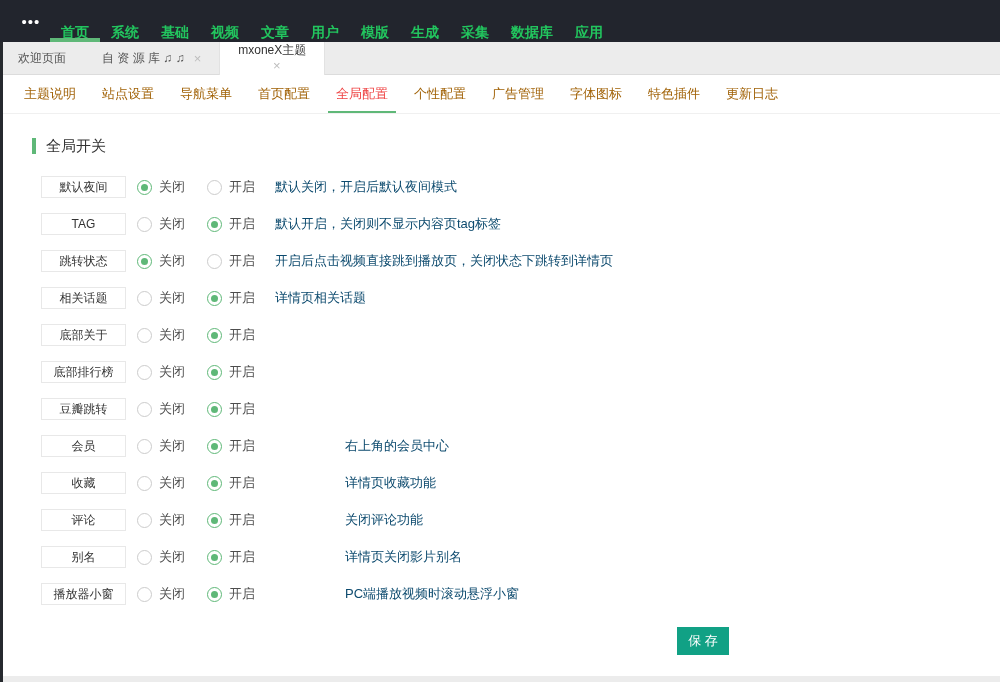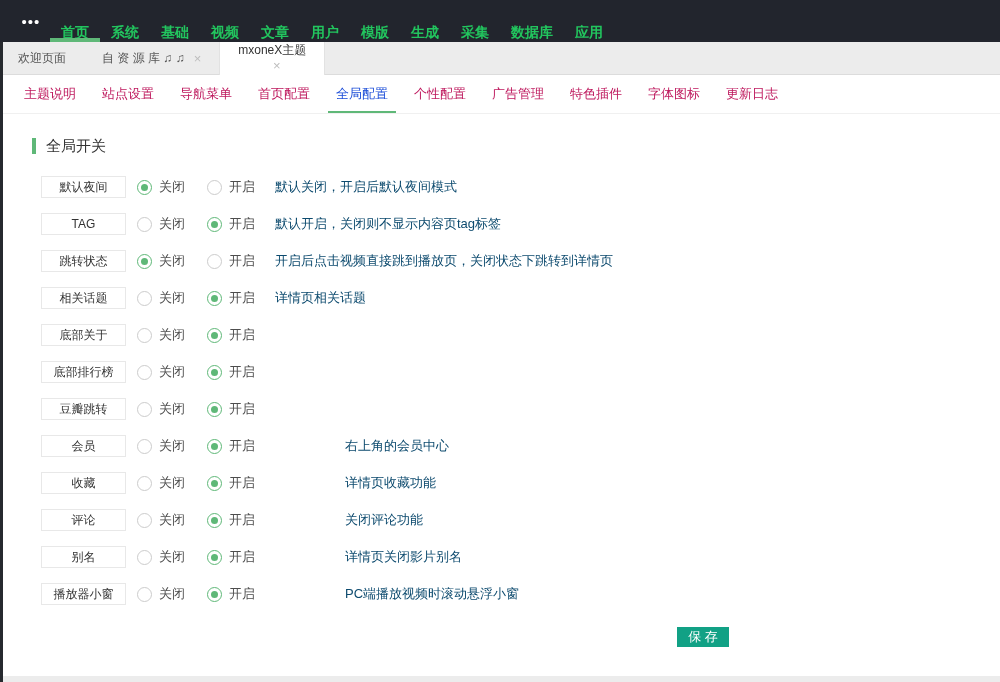--- a/index.html
+++ b/index.html
@@ -22,23 +22,23 @@
   .tabstrip { height:33px; background:#ececec; display:flex; align-items:stretch;
     border-bottom:1px solid #dcdcdc; position:relative; }
   .wtab { padding:0 18px; display:flex; align-items:center; font-size:12px; color:#555; cursor:pointer; }
   .wtab .tab-close { margin-left:9px; color:#bdbdbd; font-size:13px; line-height:1; cursor:pointer; }
   .wtab.active { background:#fff; color:#333; margin-bottom:-1px; border-left:1px solid #e2e2e2;
     border-right:1px solid #e2e2e2;flex-direction:column; }
 
   
   .subtabs { height:39px; background:#fff; display:flex; align-items:stretch; padding-left:11px;
     border-bottom:1px solid #f0f0f0; }
-  .subtab { padding:0 13px; display:flex; align-items:center; font-size:13px; color:#be185d;
+  .subtab { padding:0 13px; display:flex; align-items:center; font-size:13px; color:#a16207;
     position:relative; cursor:pointer; }
-  .subtab.active { color:#1d4ed8; }
+  .subtab.active { color:#ef4444; }
   .subtab.active::after { content:''; position:absolute; left:5px; right:5px; bottom:0; height:2px; background:#5FB878; }
 
   
   .content { padding:20px 0 0 32px; }
   .section-head { display:flex; align-items:center; margin:4px 0 18px 0; height:16px; }
   .section-bar { width:4px; height:16px; background:#5FB878; margin-right:10px; }
   .section-title { font-size:15px; color:#333; }
 
   .row { display:flex; align-items:center; height:30px; margin-bottom:7px; position:relative; }
   .row-label { width:85px; height:22px; border:1px solid #e8e8e8; background:#fff; display:flex;
@@ -48,21 +48,21 @@
     position:relative; flex:none; }
   .radio-circle.checked { border-color:#5FB878; }
   .radio-circle.checked::after { content:''; position:absolute; left:3px; top:3px; width:7px; height:7px;
     border-radius:50%; background:#5FB878; }
   .rlabel { margin-left:7px; font-size:13px; color:#4d4d4d; white-space:nowrap; }
   .desc { position:absolute; left:243px; top:50%; transform:translateY(-50%); font-size:13px;
     color:#0c4a6e; white-space:nowrap; }
   .desc.indent { left:313px; }
 
   .save-row { margin-top:18px; }
-  .save-btn { margin-left:645px; width:52px; height:20px; background:#11a185; color:#fff; border:none;
+  .save-btn { margin-left:645px; width:52px; height:28px; background:#11a185; color:#fff; border:none;
     font-size:13px; cursor:pointer; white-space:nowrap; }
 
   .left-edge { position:absolute; left:0; top:42px; bottom:0; width:3px; background:#26292e; z-index:5; }
   .bottom-strip { position:absolute; left:0; right:0; bottom:0; height:6px; background:#ececec; }
 </style>
 </head>
 <body>
 
 <div class="topbar">
   <div class="more-btn">•••</div>
@@ -136,24 +136,24 @@
     <div class="subtab active">
     <span>全局配置</span>
   </div>
     <div class="subtab">
     <span>个性配置</span>
   </div>
     <div class="subtab">
     <span>广告管理</span>
   </div>
     <div class="subtab">
+    <span>字体图标</span>
+  </div>
+    <div class="subtab">
     <span>特色插件</span>
-  </div>
-    <div class="subtab">
-    <span>字体图标</span>
   </div>
     <div class="subtab">
     <span>更新日志</span>
   </div>
   </div>
 
 <div class="content">
   <div class="section-head">
     <div class="section-bar"></div>
     <div class="section-title">全局开关</div>

